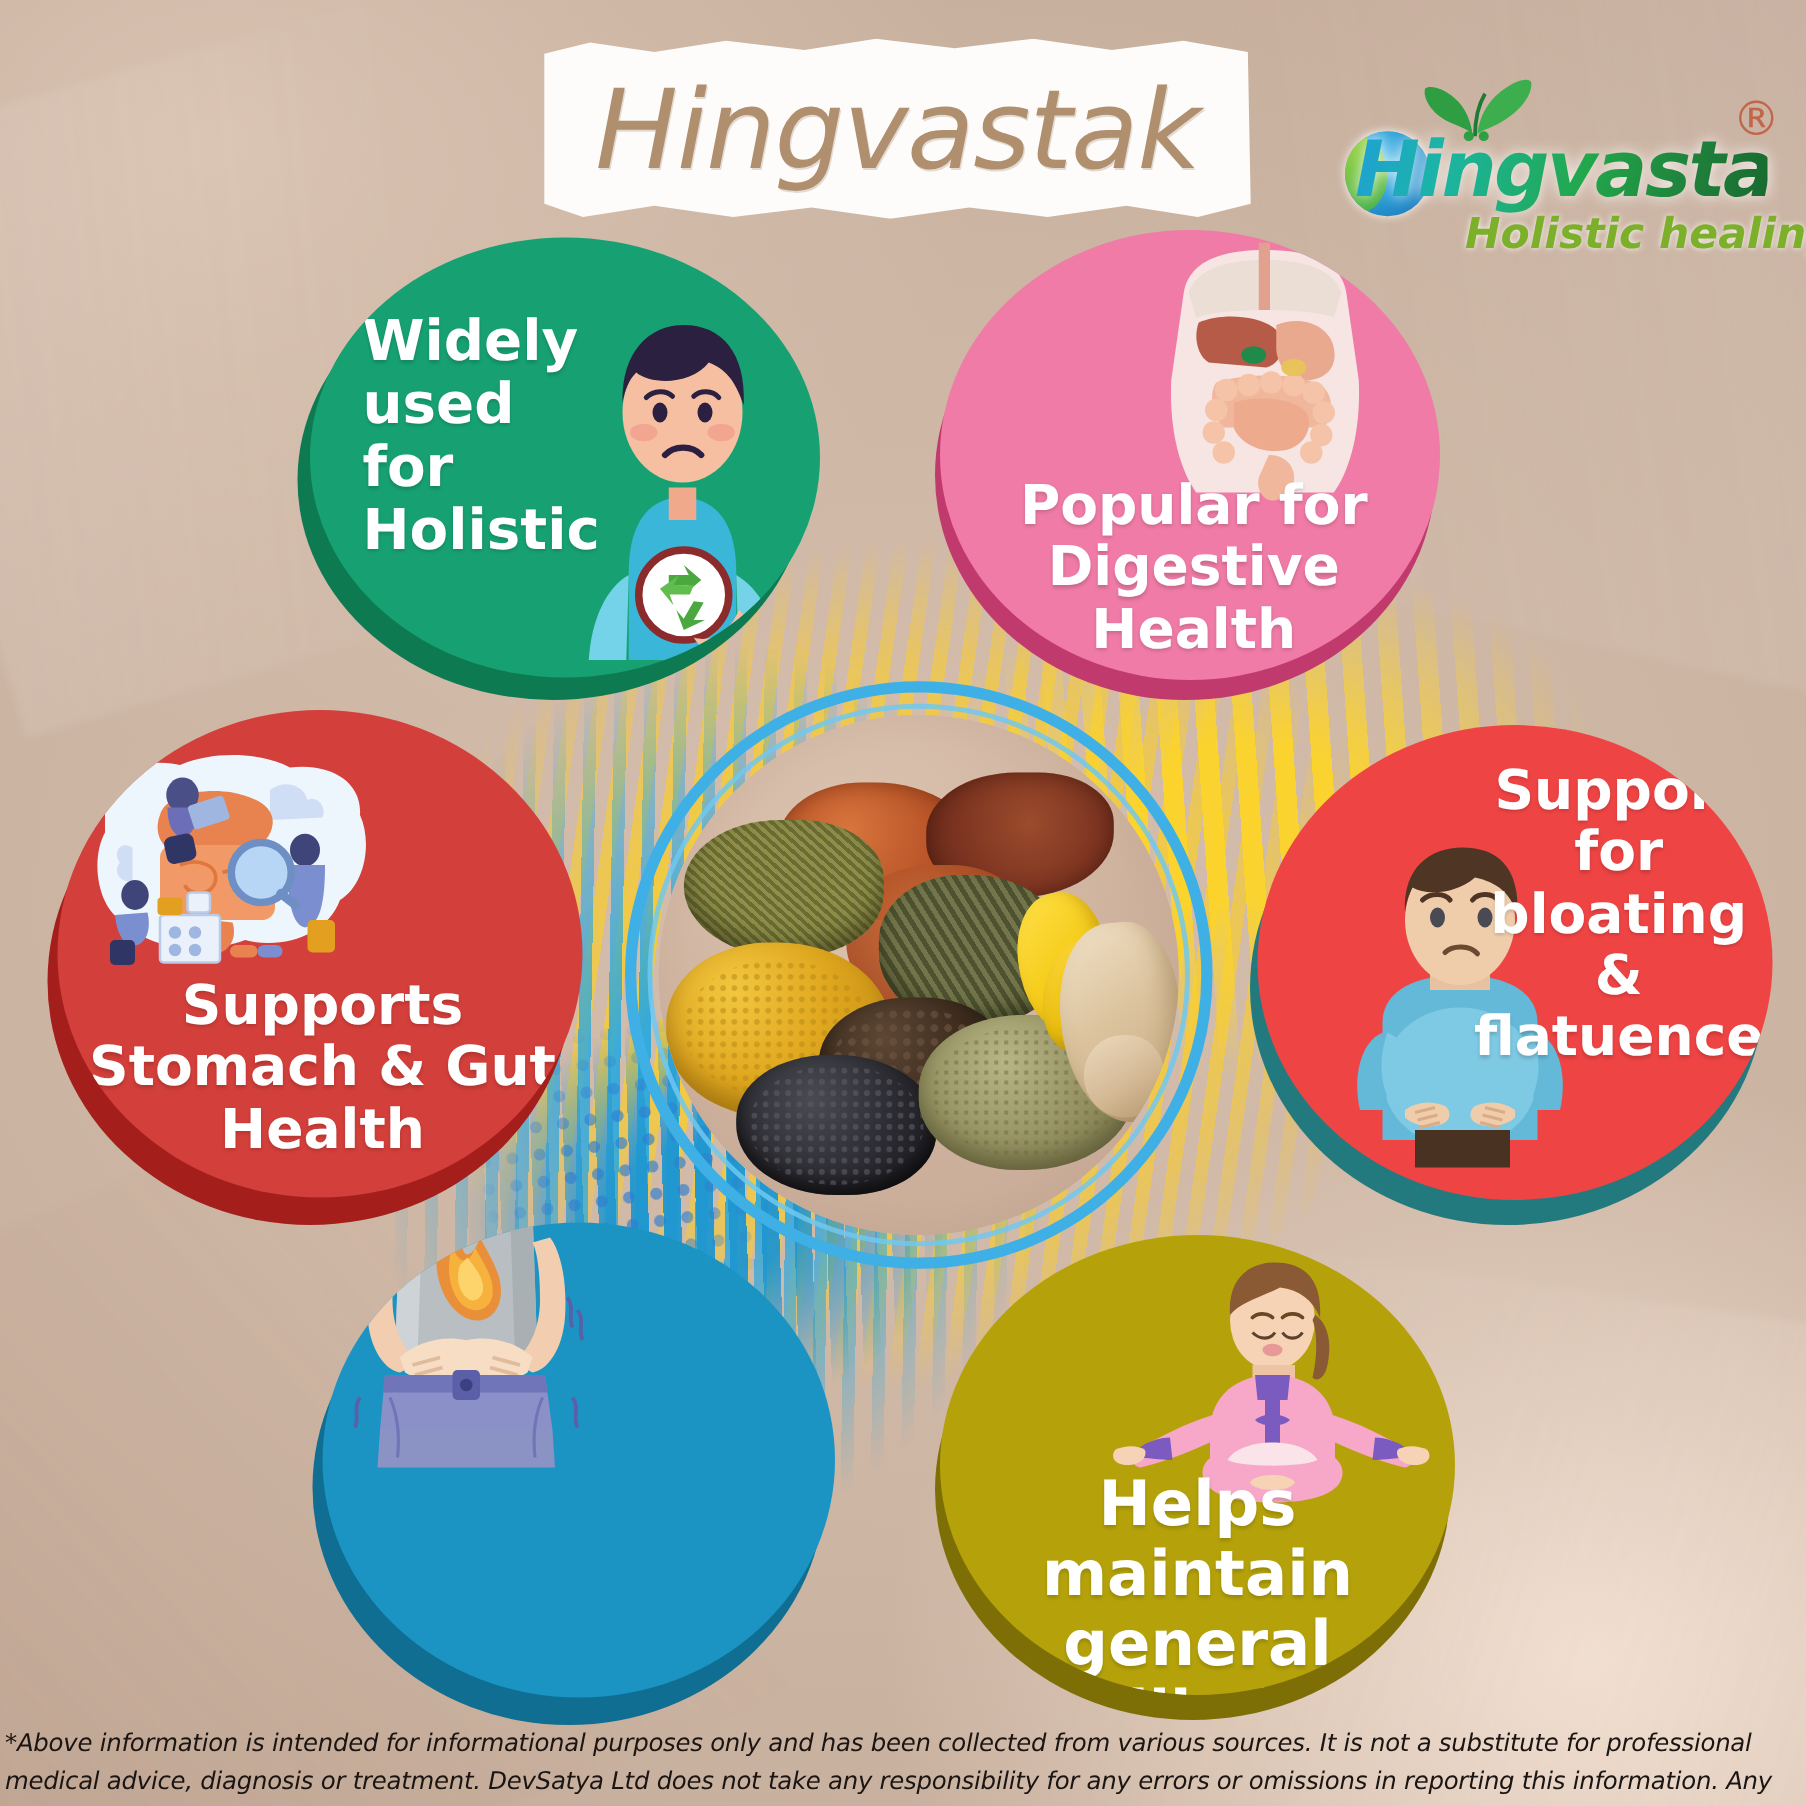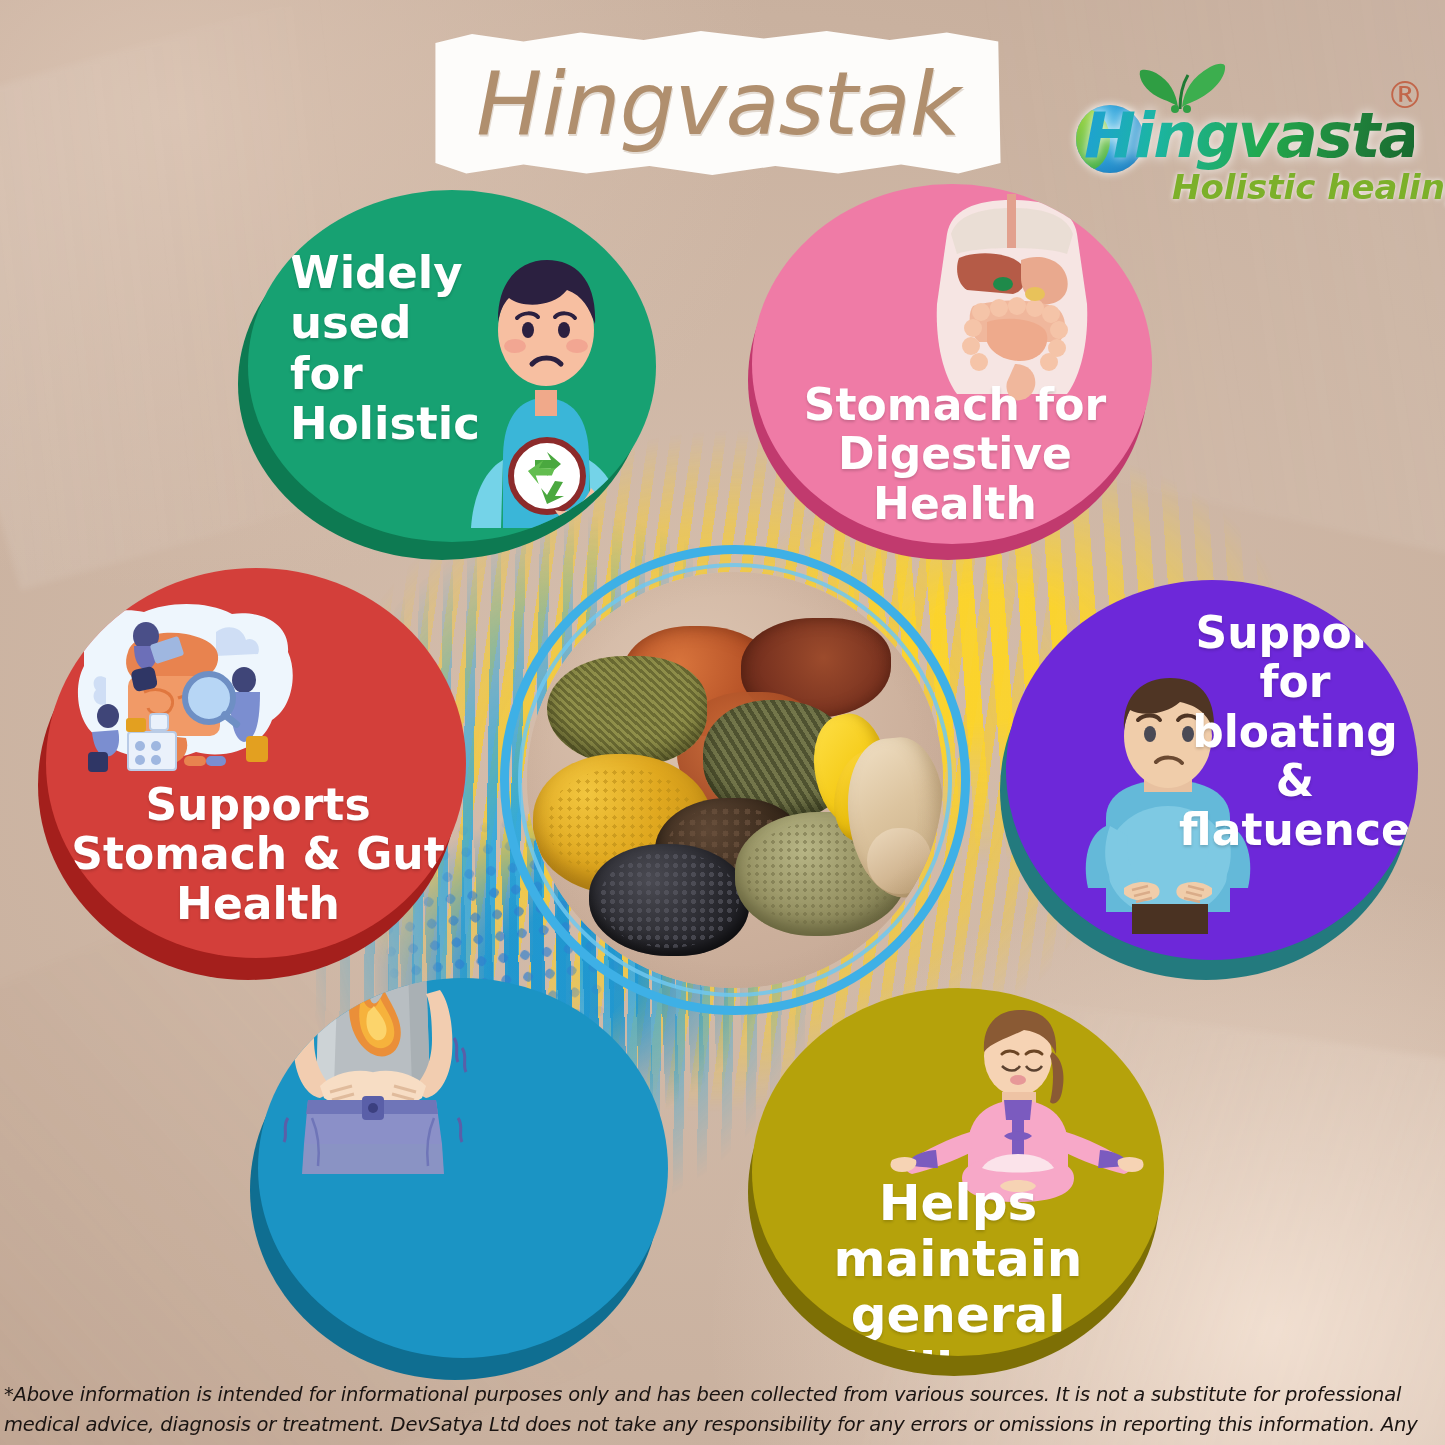--- a/index.html
+++ b/index.html
@@ -166,21 +166,21 @@
   #b-pink{left:752px;top:184px;width:400px;height:360px;background:#ef7ba6;}
   #t-pink{left:790px;top:380px;width:330px;font-size:44px;text-align:center;}
 
   
   #b-red-sh{left:38px;top:590px;width:420px;height:390px;background:#a41f1c;}
   #b-red{left:46px;top:568px;width:420px;height:390px;background:#d33f3a;}
   #t-red{left:70px;top:780px;width:376px;font-size:44px;text-align:center;}
 
   
   #b-teal-sh{left:1000px;top:600px;width:412px;height:380px;background:#237a7e;}
-  #b-teal{left:1006px;top:580px;width:412px;height:380px;background:#6d28d9;}
+  #b-teal{left:1006px;top:580px;width:412px;height:380px;background:#ef4444;}
   #t-teal{left:1170px;top:608px;width:250px;font-size:44px;text-align:center;}
 
   
   #b-blue-sh{left:250px;top:1000px;width:410px;height:380px;background:#0f6e91;}
   #b-blue{left:258px;top:978px;width:410px;height:380px;background:#1b94c4;}
   #t-blue{left:292px;top:1170px;width:348px;font-size:44px;text-align:center;}
 
   
   #b-olive-sh{left:748px;top:1008px;width:412px;height:368px;background:#7d6f05;}
   #b-olive{left:752px;top:988px;width:412px;height:368px;background:#b5a20b;}
@@ -291,21 +291,21 @@
         <circle cx="142" cy="136" r="9" fill="#f5c4a8"></circle>
       <circle cx="140" cy="154" r="9" fill="#f5c4a8"></circle>
         <circle cx="132" cy="168" r="9" fill="#f5c4a8"></circle>
       <circle cx="56" cy="134" r="9" fill="#f5c4a8"></circle>
         <circle cx="54" cy="152" r="9" fill="#f5c4a8"></circle>
       <circle cx="62" cy="168" r="9" fill="#f5c4a8"></circle>
       <path d="M70 128 C88 122 118 124 128 136 C134 146 128 162 112 166 C92 170 74 160 70 148 Z" fill="#eeaa8c"></path>
       <path d="M98 170 C112 170 120 180 118 192 C116 202 106 208 98 206 C92 204 88 196 90 188 Z" fill="#f0b79c"></path>
       <ellipse cx="118" cy="100" rx="10" ry="7" fill="#e8c25a"></ellipse>
     </svg>
-    <div class="bubble-txt" id="t-pink" style="position:absolute;left:38px;top:196px;width:330px;">Stomach for Digestive Health</div>
+    <div class="bubble-txt" id="t-pink" style="position:absolute;left:38px;top:196px;width:330px;">Popular for Digestive Health</div>
   </div>
 
   <div class="bubble-shadow" id="b-red-sh"></div>
   <div class="bubble" id="b-red">
     <svg class="ill" style="left:20px;top:28px;width:240px;height:190px;" viewBox="0 0 240 190">
       <path d="M18 44 C20 20 48 10 78 16 C100 6 140 4 166 18 C196 14 224 28 222 56 C232 78 226 112 206 124 C196 152 160 164 130 156 C100 168 52 164 34 142 C12 132 6 92 18 70 Z" fill="#eef6fd"></path>
       <path d="M150 36 C160 28 176 30 180 44 C186 40 196 48 192 58 L150 60 Z" fill="#c7d8f2" opacity=".8"></path>
       <path d="M40 82 C30 76 24 86 30 94 C24 100 30 112 40 108 Z" fill="#c7d8f2" opacity=".8"></path>
       <path d="M62 56 C66 40 96 34 120 38 C140 42 154 50 152 64 C150 78 138 84 120 84 L70 84 C60 78 58 66 62 56 Z" fill="#e8834f"></path>
       <rect x="62" y="80" width="92" height="60" rx="10" fill="#f19a67"></rect>

